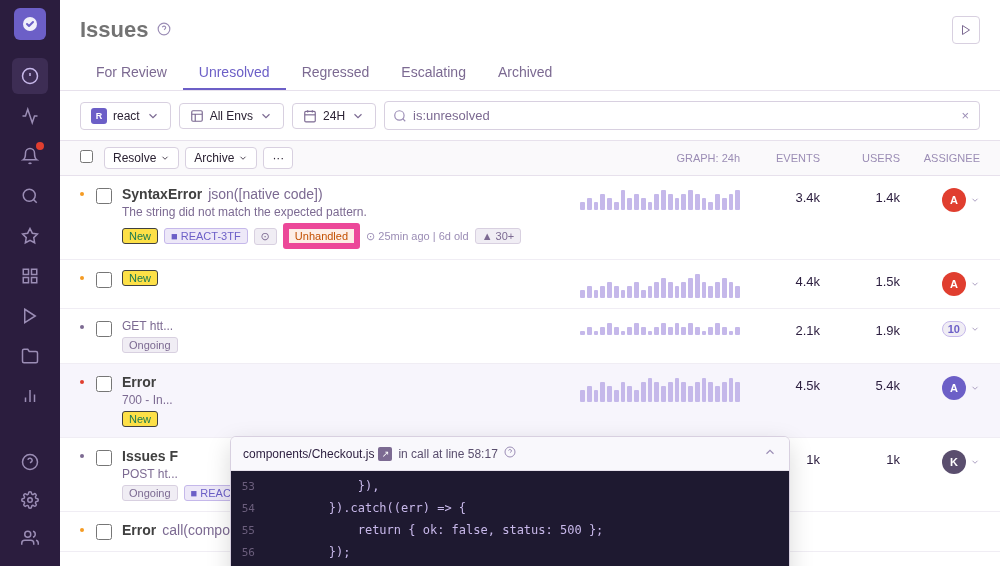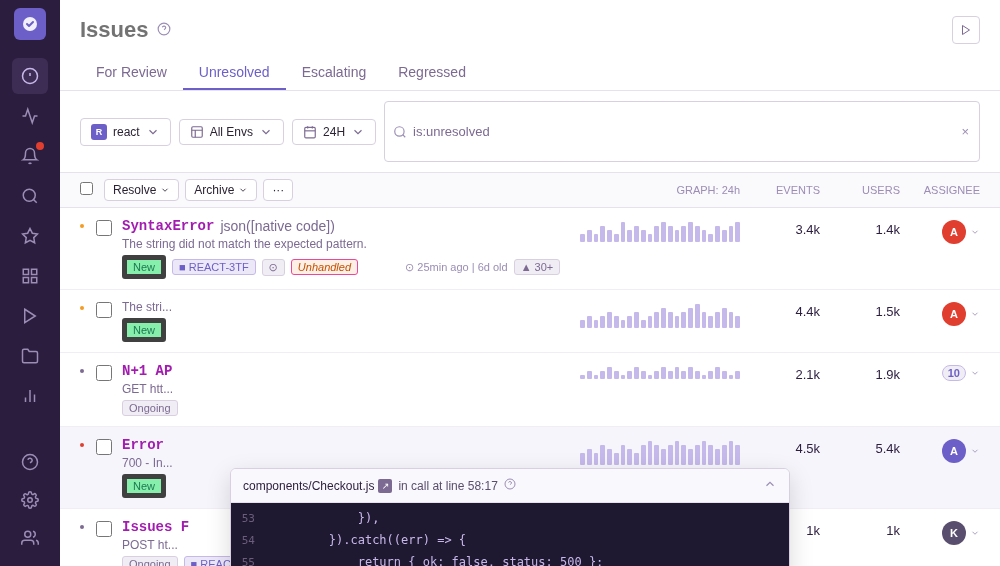--- a/index.html
+++ b/index.html
@@ -32,21 +32,21 @@
     .tabs { display: flex; gap: 0; }
     .tab { padding: 8px 16px; font-size: 14px; cursor: pointer; color: #7c6a92; border-bottom: 2px solid transparent; white-space: nowrap; }
     .tab.active { color: #6c5fc7; border-bottom: 2px solid #6c5fc7; font-weight: 500; }
 
     
     .toolbar { display: flex; align-items: center; gap: 8px; padding: 10px 20px; border-bottom: 1px solid #e7e1ec; }
     .toolbar-btn { display: flex; align-items: center; gap: 6px; padding: 5px 10px; border: 1px solid #d8d0e0; border-radius: 4px; background: #fff; cursor: pointer; font-size: 12px; color: #2b2233; white-space: nowrap; }
     .toolbar-btn svg { width: 14px; height: 14px; color: #7c6a92; }
     .project-indicator { width: 16px; height: 16px; background: #6c5fc7; border-radius: 3px; display: flex; align-items: center; justify-content: center; color: #fff; font-size: 9px; font-weight: bold; }
     .custom-search-btn { background: #f0ecf8; border: 1px solid #c2b5e0; color: #6c5fc7; padding: 5px 12px; border-radius: 4px; cursor: pointer; font-size: 13px; font-weight: 500; }
-    .search-bar { display: flex; align-items: center; flex: 1; border: 1px solid #d8d0e0; border-radius: 4px; padding: 20px 8px; background: #fff; }
+    .search-bar { display: flex; align-items: center; flex: 1; border: 1px solid #d8d0e0; border-radius: 4px; padding: 4px 8px; background: #fff; }
     .search-bar input { border: none; outline: none; font-size: 13px; flex: 1; color: #7c6a92; background: transparent; }
     .search-close { color: #9b8db5; cursor: pointer; padding: 2px; }
 
     
     .table-header { display: flex; align-items: center; padding: 6px 20px; background: #faf9fb; border-bottom: 1px solid #e7e1ec; }
     .th-checkbox { width: 24px; }
     .th-actions { display: flex; gap: 6px; flex: 1; }
     .th-graph { width: 160px; text-align: right; font-size: 11px; color: #9b8db5; font-weight: 500; }
     .th-events { width: 80px; text-align: right; font-size: 11px; color: #9b8db5; font-weight: 500; }
     .th-users { width: 80px; text-align: right; font-size: 11px; color: #9b8db5; font-weight: 500; }
@@ -54,30 +54,30 @@
     .action-btn { display: flex; align-items: center; gap: 4px; padding: 3px 8px; border: 1px solid #d8d0e0; border-radius: 4px; background: #fff; cursor: pointer; font-size: 12px; color: #2b2233; }
 
     
     .issues-list { overflow-y: auto; flex: 1; position: relative; }
     .issue-row { display: flex; align-items: flex-start; padding: 10px 20px; border-bottom: 1px solid #f0edf4; cursor: pointer; position: relative; }
     .issue-row.active { background: #f7f5fc; }
     .issue-left-indicator { width: 4px; height: 4px; border-radius: 50%; margin-top: 6px; margin-right: 12px; flex-shrink: 0; }
     .issue-checkbox { width: 16px; height: 16px; margin-right: 10px; flex-shrink: 0; margin-top: 2px; }
     .issue-content { flex: 1; min-width: 0; }
     .issue-title { font-size: 14px; font-weight: 500; color: #2b1d3e; margin-bottom: 3px; display: flex; align-items: center; gap: 6px; }
-    .issue-title .error-type { color: #a21caf; font-weight: 600; font-family: Liberation Mono, monospace; }
+    .issue-title .error-type { color: #404040; font-weight: 600; }
     .issue-title .error-detail { color: #7c6a92; font-weight: 400; }
     .issue-desc { font-size: 12px; color: #7c6a92; margin-bottom: 4px; }
     .issue-tags { display: flex; align-items: center; gap: 6px; flex-wrap: wrap; }
     .tag { padding: 1px 6px; border-radius: 3px; font-size: 11px; }
-    .tag.green { background: #86efac; color: #1c7a51; border: 5px solid #404040; }
+    .tag.green { background: #fde047; color: #1c7a51; border: 1px solid #404040; }
     .tag.purple { background: #ede8f8; color: #6c5fc7; border: 1px solid #c5b8ea; }
     .tag.gray { background: #f0edf4; color: #7c6a92; border: 1px solid #d8d0e0; }
-    .tag.orange { background: #fdeee6; color: #c35000; border: 1px solid #ec4899; font-style: italic; }
-    .tag-time { font-size: 11px; color: #9b8db5; display: flex; align-items: center; gap: 3px; margin-left: 41px; }
+    .tag.orange { background: #fdeee6; color: #c35000; border: 6px solid #ec4899; }
+    .tag-time { font-size: 11px; color: #9b8db5; display: flex; align-items: center; gap: 3px; }
     .issue-graph { width: 160px; display: flex; align-items: flex-end; gap: 2px; justify-content: flex-end; padding-top: 4px; flex-shrink: 0; }
     .bar { width: 6px; background: #c5b8ea; border-radius: 1px; }
     .issue-events { width: 80px; text-align: right; font-size: 13px; color: #2b1d3e; padding-top: 4px; flex-shrink: 0; }
     .issue-users { width: 80px; text-align: right; font-size: 13px; color: #2b1d3e; padding-top: 4px; flex-shrink: 0; }
     .issue-assignee { width: 80px; text-align: right; padding-top: 2px; flex-shrink: 0; display: flex; align-items: center; justify-content: flex-end; gap: 4px; }
     .avatar { width: 24px; height: 24px; border-radius: 50%; display: flex; align-items: center; justify-content: center; font-size: 11px; font-weight: bold; color: #fff; flex-shrink: 0; }
     .assignee-count { font-size: 11px; background: #f0edf4; color: #6c5fc7; border-radius: 10px; padding: 1px 5px; font-weight: bold; border: 1px solid #c5b8ea; }
 
     
     .code-popup {
@@ -205,22 +205,23 @@
       </span>
       <div class="play-btn">
         <svg width="12" height="12" viewBox="0 0 24 24" fill="none" stroke="currentColor" stroke-width="2">
             <polygon points="5 3 19 12 5 21 5 3"></polygon>
           </svg>
       </div>
     </div>
     <div class="tabs">
       <div class="tab">For Review</div>
       <div class="tab active">Unresolved</div>
+      <div class="tab">Regressed</div>
       <div class="tab">Escalating</div>
-      <div class="tab">Regressed</div>
+      <div class="tab">Archived</div>
     </div>
   </div>
 
   <div class="toolbar">
     <div class="toolbar-btn">
       <div class="project-indicator">R</div>
       <span>react</span>
       <svg viewBox="0 0 24 24" fill="none" stroke="currentColor" stroke-width="2">
           <polyline points="6 9 12 15 18 9"></polyline>
         </svg>
@@ -346,21 +347,20 @@
         <svg width="10" height="10" viewBox="0 0 24 24" fill="none" stroke="#9b8db5" stroke-width="2">
             <polyline points="6 9 12 15 18 9"></polyline>
           </svg>
       </div>
     </div>
 
     <div class="issue-row" style="position:relative;">
       <div class="issue-left-indicator" style="background:#f59b23;"></div>
       <input type="checkbox" class="issue-checkbox" style="">
       <div class="issue-content">
-        <div class="issue-desc">The stri...</div>
         <div class="issue-tags">
           <span class="tag green">New</span>
         </div>
       </div>
       <div class="issue-graph">
         <div class="bar" style="height:8px;"></div>
           <div class="bar" style="height:12px;"></div>
           <div class="bar" style="height:8px;"></div>
           <div class="bar" style="height:12px;"></div>
           <div class="bar" style="height:16px;"></div>
@@ -391,23 +391,20 @@
         <svg width="10" height="10" viewBox="0 0 24 24" fill="none" stroke="#9b8db5" stroke-width="2">
             <polyline points="6 9 12 15 18 9"></polyline>
           </svg>
       </div>
     </div>
 
     <div class="issue-row">
       <div class="issue-left-indicator" style="background:#7c6a92;"></div>
       <input type="checkbox" class="issue-checkbox" style="">
       <div class="issue-content">
-        <div class="issue-title">
-          <span class="error-type">N+1 AP</span>
-        </div>
         <div class="issue-desc">GET htt...</div>
         <div class="issue-tags">
           <span class="tag gray">Ongoing</span>
         </div>
       </div>
       <div class="issue-graph">
         <div class="bar" style="height:4px;"></div>
           <div class="bar" style="height:8px;"></div>
           <div class="bar" style="height:4px;"></div>
           <div class="bar" style="height:8px;"></div>

